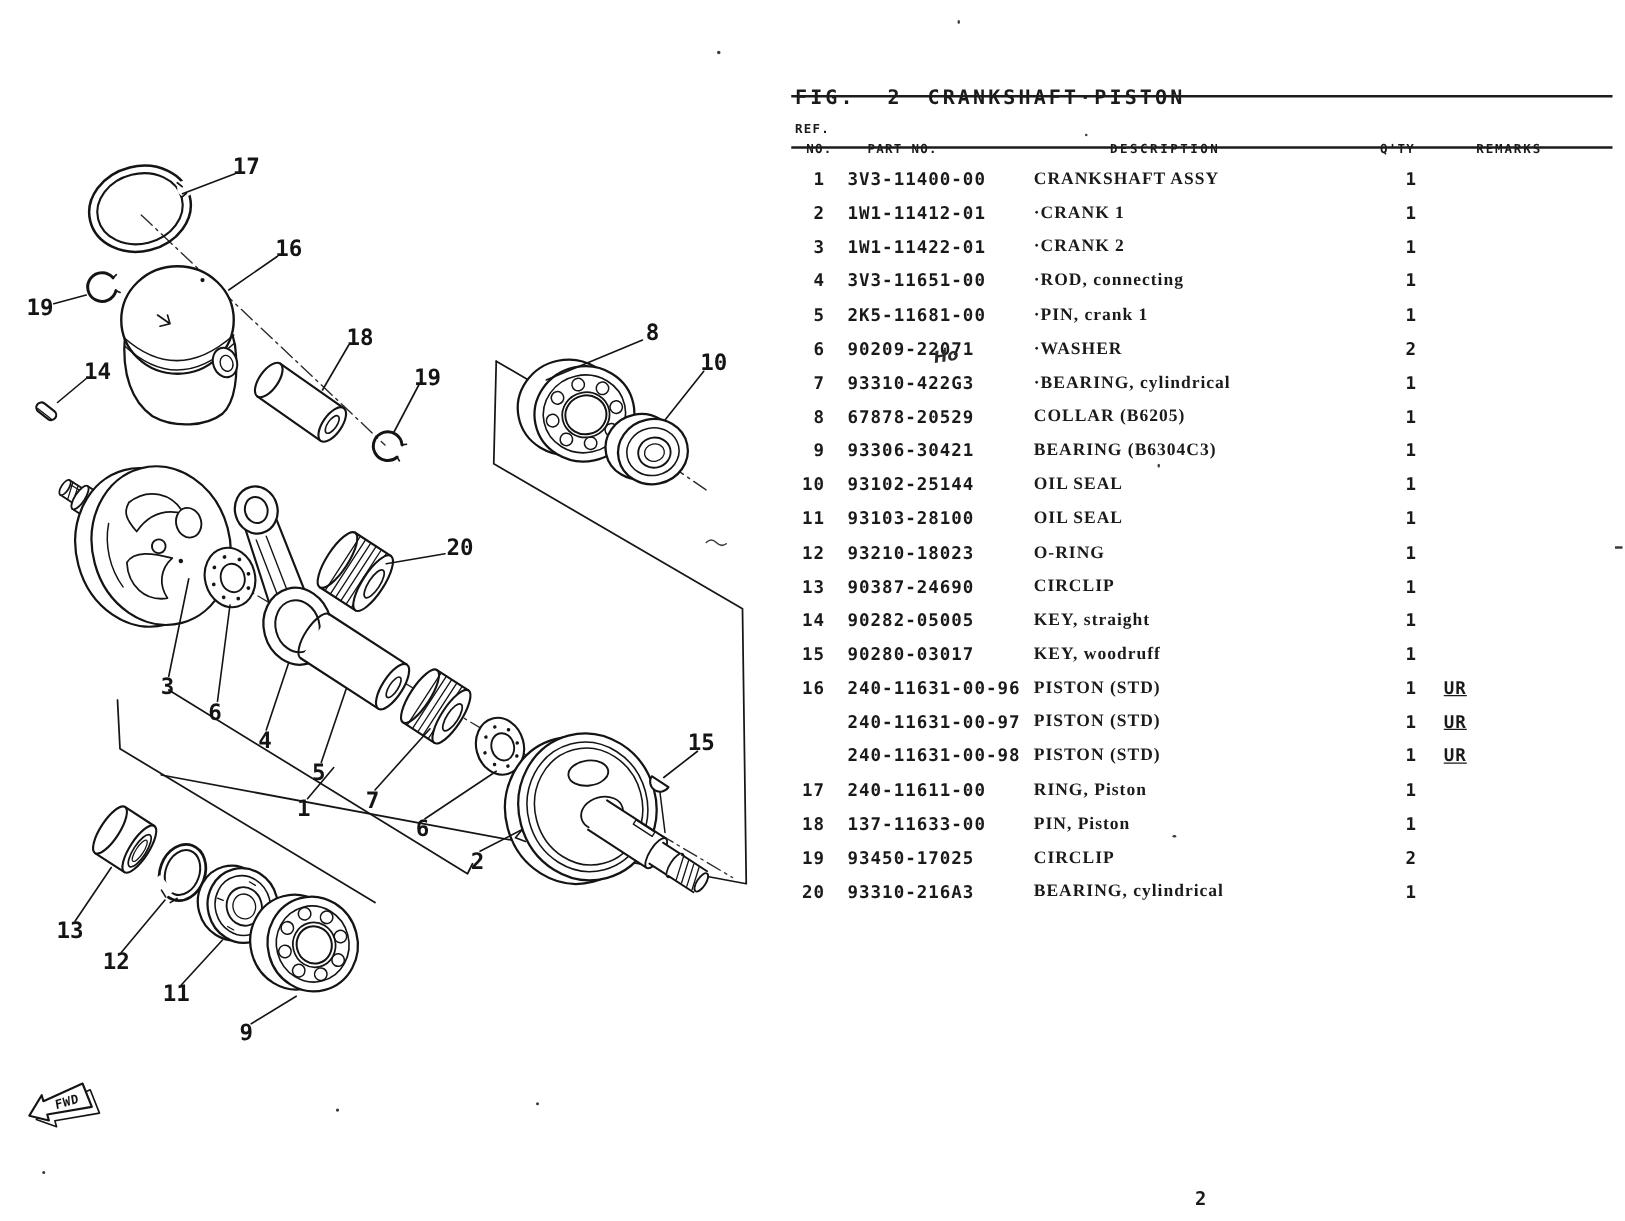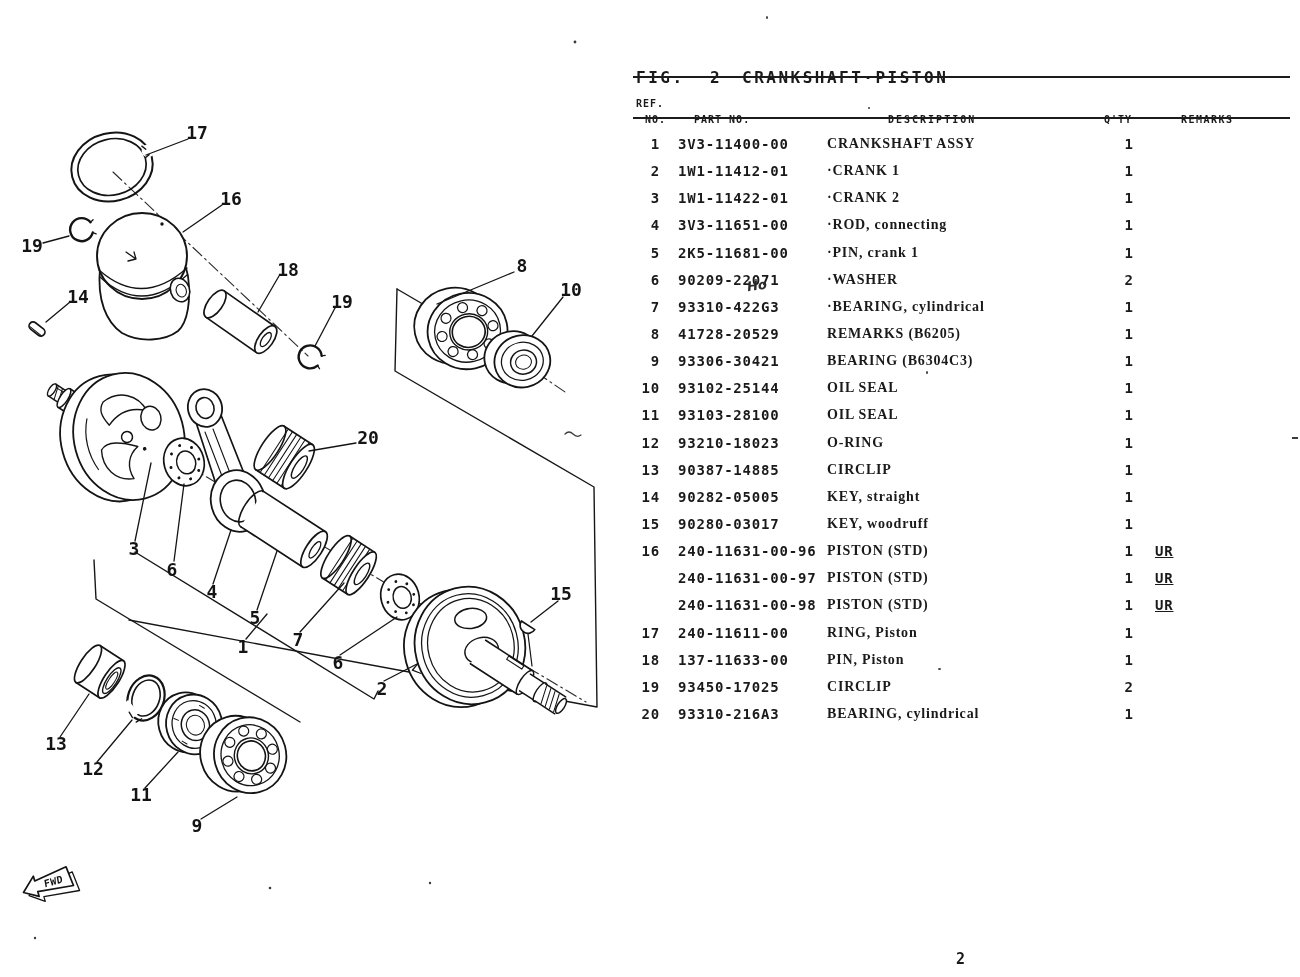--- a/index.html
+++ b/index.html
@@ -408,22 +408,22 @@
         </div>
         <div class="trow">
           <span class="c-ref">7</span>
           <span class="c-part">93310-422G3</span>
           <span class="c-desc">·BEARING, cylindrical</span>
           <span class="c-qty">1</span>
           <span class="c-rem"></span>
         </div>
         <div class="trow">
           <span class="c-ref">8</span>
-          <span class="c-part">41728-20529</span>
-          <span class="c-desc">REMARKS (B6205)</span>
+          <span class="c-part">67878-20529</span>
+          <span class="c-desc">COLLAR (B6205)</span>
           <span class="c-qty">1</span>
           <span class="c-rem"></span>
         </div>
         <div class="trow">
           <span class="c-ref">9</span>
           <span class="c-part">93306-30421</span>
           <span class="c-desc">BEARING (B6304C3)</span>
           <span class="c-qty">1</span>
           <span class="c-rem"></span>
         </div>
@@ -443,21 +443,21 @@
         </div>
         <div class="trow">
           <span class="c-ref">12</span>
           <span class="c-part">93210-18023</span>
           <span class="c-desc">O-RING</span>
           <span class="c-qty">1</span>
           <span class="c-rem"></span>
         </div>
         <div class="trow">
           <span class="c-ref">13</span>
-          <span class="c-part">90387-14885</span>
+          <span class="c-part">90387-24690</span>
           <span class="c-desc">CIRCLIP</span>
           <span class="c-qty">1</span>
           <span class="c-rem"></span>
         </div>
         <div class="trow">
           <span class="c-ref">14</span>
           <span class="c-part">90282-05005</span>
           <span class="c-desc">KEY, straight</span>
           <span class="c-qty">1</span>
           <span class="c-rem"></span>

